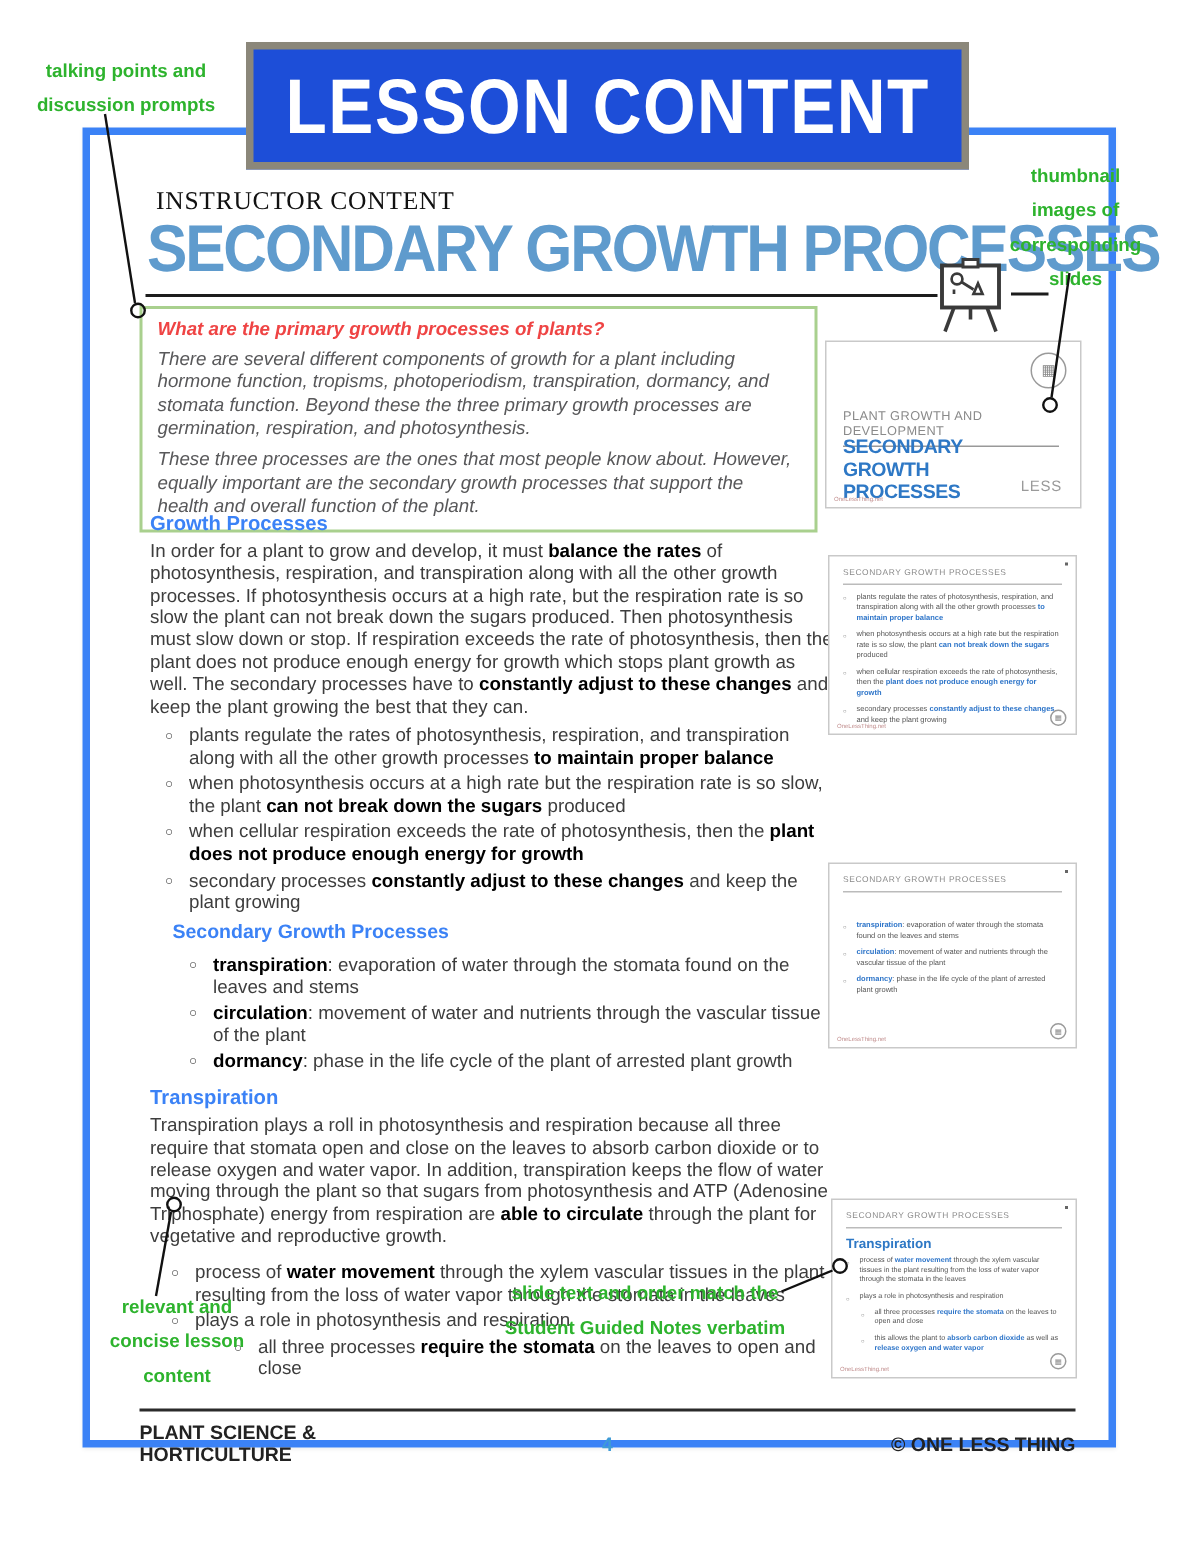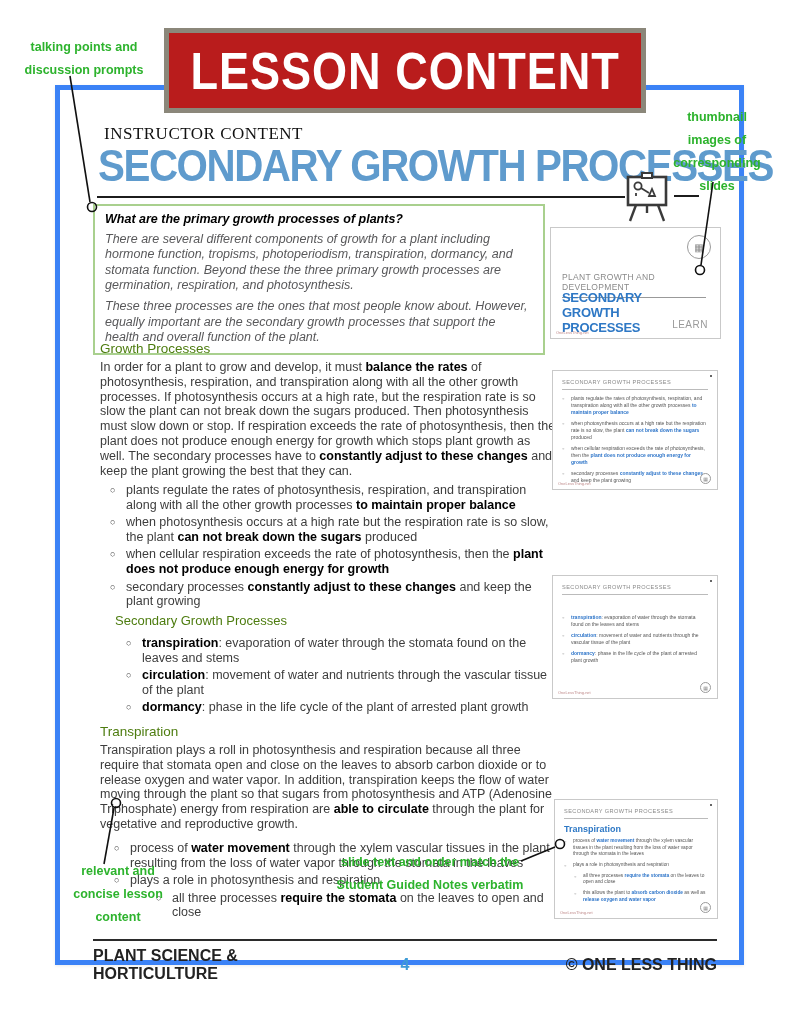--- a/index.html
+++ b/index.html
@@ -3,52 +3,52 @@
 <meta charset="utf-8">
 <style>
   html,body{margin:0;padding:0;background:#fff;}
   *{box-sizing:border-box;}
   .canvas{position:relative;width:800px;height:1034px;background:#fff;overflow:hidden;
           font-family:"Liberation Sans",sans-serif;}
   
   .sheet{position:absolute;left:55px;top:85px;width:689px;height:880px;background:#fff;
          border:5px solid #3b82f6;box-shadow:0 1px 3px rgba(0,0,0,.08);}
   
-  .banner{position:absolute;left:164px;top:28px;width:482px;height:85px;background:#b91c1c;
+  .banner{position:absolute;left:164px;top:28px;width:482px;height:85px;background:#1d4ed8;
           border:5px solid #8B877A;display:flex;align-items:center;justify-content:center;z-index:5;}
   .banner span{display:inline-block;color:#fff;font-weight:700;font-size:46px;letter-spacing:1px;
           transform:scale(.98,1.12);white-space:nowrap;}
   
   .anno{position:absolute;color:#2db32d;font-weight:700;font-size:12.5px;line-height:23px;
         text-align:center;white-space:pre-line;z-index:8;}
   
   .eyebrow{position:absolute;left:44px;top:34px;font-family:"Liberation Serif",serif;
            font-size:17px;letter-spacing:.5px;color:#111;}
   .doc-title{position:absolute;left:38px;top:51px;color:#5f9bcd;font-weight:700;font-size:42px;
            letter-spacing:-1.5px;white-space:nowrap;transform:scale(.96,1.05);transform-origin:0 0;}
   .title-rule{position:absolute;left:37px;top:106px;width:528px;height:2px;background:#1c1c1c;}
   .title-rule-right{position:absolute;left:614px;top:105px;width:25px;height:2px;background:#1c1c1c;}
   .easel{position:absolute;left:561px;top:82px;}
   
   .qbox{position:absolute;left:33px;top:114px;width:452px;border:2px solid #A9D08E;
         padding:6px 10px 7px 10px;font-style:italic;color:#58585a;font-size:12.5px;line-height:15.6px;}
-  .qbox .q{font-weight:700;color:#000000;margin:0 0 4px 0;}
+  .qbox .q{font-weight:700;color:#ef4444;margin:0 0 4px 0;}
   .qbox p{margin:0 0 5px 0;} .qbox p:last-child{margin:0;}
   
-  .h-sec{position:absolute;font-weight:400;font-size:13.5px;color:#4d7c0f;}
+  .h-sec{position:absolute;font-weight:700;font-size:13.5px;color:#3b82f6;}
   .para{position:absolute;font-size:12.5px;line-height:14.8px;color:#3d3d3d;}
   .blist{position:absolute;font-size:12.5px;line-height:14.6px;color:#3d3d3d;}
   .blist .li{display:flex;margin-bottom:3px;}
   .blist .mk{width:16px;flex:none;font-size:9px;line-height:14px;color:#3d3d3d;}
   .blist .li.lv2{margin-left:42px;}
   .sg-b{font-weight:700;color:#000000;}
   
   .foot-rule{position:absolute;left:33px;top:849px;width:624px;height:2px;background:#2b2b2b;}
   .footer{position:absolute;left:33px;top:857px;width:624px;display:flex;align-items:center;
-          font-size:16px;font-weight:700;color:#222;}
+          font-size:13px;font-weight:700;color:#222;}
   .footer .fl{flex:1;text-align:left;} .footer .fc{flex:1;text-align:center;color:#3E9BD6;}
   .footer .fr{flex:1;text-align:right;}
   
   .thumb{position:absolute;background:#fff;border:1px solid #c9c9c9;overflow:hidden;}
   .thumb .corner-dot{position:absolute;top:4px;right:5px;width:2px;height:2px;background:#666;}
   .thumb-head{position:absolute;left:9px;right:9px;top:8px;color:#8a8a8a;font-size:5.6px;
               letter-spacing:.4px;border-bottom:1px solid #bbb;padding-bottom:4px;}
   .t-bullets{position:absolute;left:9px;right:8px;font-size:5px;line-height:7px;color:#555;}
   .t-bullets .li{display:flex;margin-bottom:4px;}
   .t-bullets .mk{width:9px;flex:none;font-size:4px;line-height:7px;color:#777;}
@@ -173,21 +173,21 @@
     <div class="footer">
       <span class="fl">PLANT SCIENCE &amp; HORTICULTURE</span>
       <span class="fc">4</span>
       <span class="fr">© ONE LESS THING</span>
     </div>
 
     <div class="thumb" style="left:490px;top:137px;width:171px;height:112px;">
       <div class="logo" style="position:absolute;right:9px;top:7px;width:24px;height:24px;font-size:10px;">▦</div>
       <div class="s1-series">PLANT GROWTH AND DEVELOPMENT</div>
       <div class="s1-title">SECONDARY GROWTH PROCESSES</div>
-      <div class="s1-learn">LEARN</div>
+      <div class="s1-learn">LESS</div>
       <div class="wm">OneLessThing.net</div>
     </div>
 
     <div class="thumb" style="left:492px;top:280px;width:166px;height:120px;">
       <div class="corner-dot"></div>
       <div class="thumb-head">SECONDARY GROWTH PROCESSES</div>
       <div class="t-bullets" style="top:24px;">
         <div class="li">
             <span class="mk">○</span>
             <span><span>plants regulate the rates of photosynthesis, respiration, and transpiration along with all the other growth processes </span><span class="sg-bl">to maintain proper balance</span></span>

